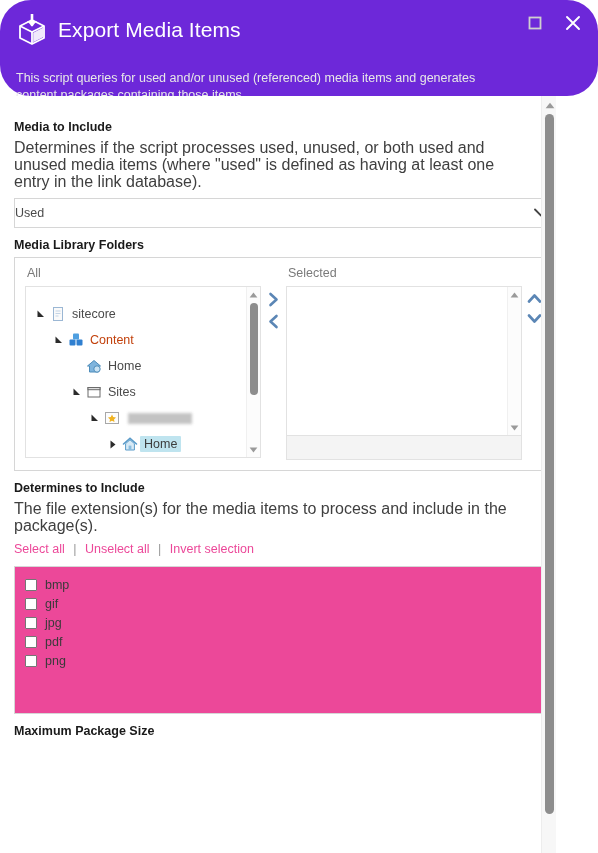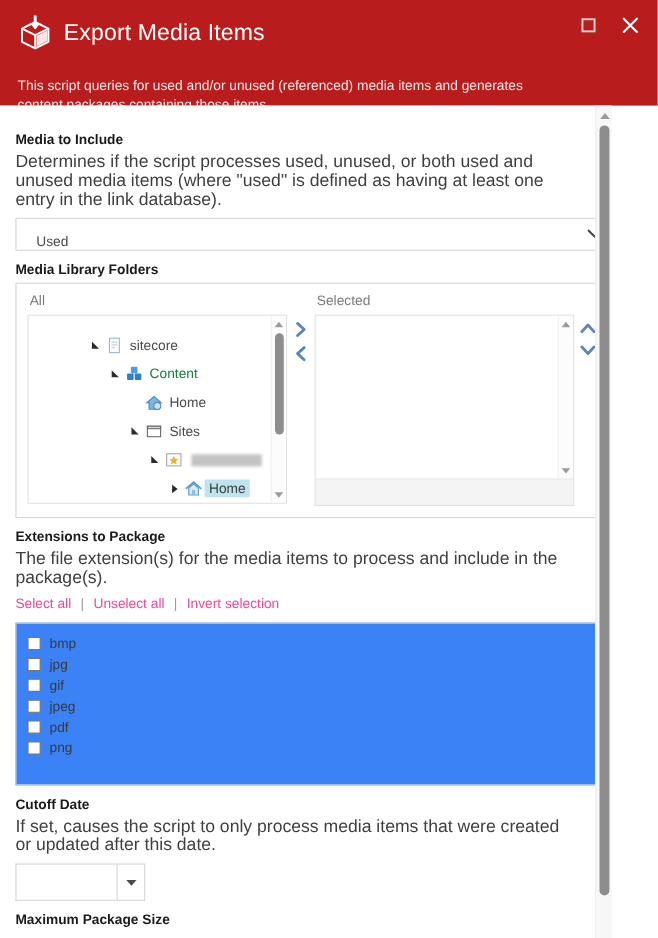--- a/index.html
+++ b/index.html
@@ -8,23 +8,24 @@
     width: 598px; height: 853px;
     background: #ffffff;
     font-family: "Liberation Sans", sans-serif;
     overflow: hidden;
   }
 
   
   #titlebar {
     position: relative;
     width: 598px; height: 96px;
-    background: #b91c1c;
+    background: #6d28d9;
     color: #ffffff;
     padding: 12px 16px 0 16px;
+    border-radius: 31px;
   }
   #title-row { display: flex; align-items: center; height: 36px; }
   #app-icon { width: 32px; height: 32px; flex: none; margin-right: 10px; }
   #title-text {
     font-size: 21px; font-weight: 400; letter-spacing: .1px;
     color: #ffffff; white-space: nowrap;
   }
   #win-buttons {
     position: absolute; top: 12px; right: 14px;
     display: flex; align-items: center; gap: 16px;
@@ -76,21 +77,21 @@
   }
   .f-desc {
     font-size: 16px; color: #3f3f3f; line-height: 17px;
     margin-bottom: 8px; max-width: 556px;
   }
 
   
   .sel-box {
     position: relative; width: 544px; height: 30px;
     border: 1px solid #d6d6d6; background: #fff;
-    display: flex; align-items: flex-end; padding: 0 18px;
+    display: flex; align-items: center; padding: 0 0;
     font-size: 12.5px; color: #4a4a4a; cursor: pointer;
   }
   .sel-caret {
     position: absolute; right: 9px; top: 50%; transform: translateY(-50%);
   }
 
   
   .dual {
     width: 544px; border: 1px solid #d6d6d6; background: #fff;
     padding: 8px 10px 10px 10px; display: flex; gap: 0;
@@ -99,21 +100,21 @@
   .dual-col-mid   { width: 26px; display:flex; flex-direction:column;
                     align-items:center; padding-top: 26px; gap: 7px; }
   .dual-col-right { width: 245px; }
   .dual-col-far   { width: 26px; display:flex; flex-direction:column;
                     align-items:center; padding-top: 26px; gap: 7px; }
   .dual-head {
     font-size: 12.5px; color: #7a7a7a; height: 20px; padding-left: 2px;
   }
   .listbox {
     position: relative; height: 172px; border: 1px solid #e2e2e2;
-    background: #fff; overflow: hidden; padding-left: 46px;
+    background: #fff; overflow: hidden;
   }
   .listbox.sel-pane { height: 150px; }
   .sel-footer {
     height: 24px; border: 1px solid #e2e2e2; border-top: none;
     background: #f4f4f4;
   }
   .lb-scroll {
     position: absolute; top: 0; right: 0; bottom: 0; width: 14px;
     background: #fcfcfc; border-left: 1px solid #f0f0f0;
   }
@@ -131,38 +132,38 @@
   
   .tree { padding: 14px 0 0 0; }
   .tnode {
     display: flex; align-items: center; height: 26px;
     font-size: 12.5px; color: #4a4a4a; white-space: nowrap;
   }
   .tnode .twist { width: 14px; flex: none; display:flex; align-items:center; justify-content:center; }
   .tnode .ticon { width: 20px; flex: none; display:flex; align-items:center; justify-content:center; }
   .tnode .tlabel { padding: 1px 4px; border-radius: 1px; }
   .tnode.selected .tlabel { background: #bfe4ef; color: #3c3c3c; }
-  .tnode.green .tlabel { color: #15803d; }
+  .tnode.green .tlabel { color: #c2410c; }
   .redact {
     display:inline-block; width: 64px; height: 11px;
     background: #b9b9b9; filter: blur(1.6px); opacity:.85;
     margin-left: 2px; vertical-align: middle;
   }
 
   .arrow-btn { cursor: pointer; line-height: 0; }
 
   
   .links { font-size: 12.5px; color: #2b9bd4; margin: 2px 0 10px 0; }
   .links a { color: #ec4899; text-decoration: none; cursor: pointer; }
   .links .sep { color: #9a9a9a; padding: 0 5px; }
 
   
   .cb-box {
     width: 544px; height: 148px; border: 1px solid #d6d6d6;
-    background: #3b82f6; padding: 8px 10px; overflow: hidden;
+    background: #ec4899; padding: 8px 10px; overflow: hidden;
   }
   .cb-row { display: flex; align-items: center; height: 19px; cursor: pointer; }
   .cb {
     width: 12px; height: 12px; border: 1px solid #767676; background: #fff;
     flex: none; margin-right: 8px; border-radius: 1px;
   }
   .cb-label { font-size: 12.5px; color: #3a3a3a; }
 
   
   .date-wrap { display: flex; width: 118px; }
@@ -382,69 +383,53 @@
           <span class="arrow-btn">
             <svg width="15" height="13" viewBox="0 0 15 13">
               <path d="M2 3.5 L7.5 9.5 L13 3.5" fill="none" stroke="#5b86b5" stroke-width="2.6" stroke-linecap="round" stroke-linejoin="round"></path>
             </svg>
           </span>
         </div>
       </div>
     </div>
 
     <div class="field">
-      <div class="f-label">Extensions to Package</div>
+      <div class="f-label">Determines to Include</div>
       <div class="f-desc">The file extension(s) for the media items to process and include in the package(s).</div>
       <div class="links">
         <a>Select all</a>
         <span class="sep">|</span>
         <a>Unselect all</a>
         <span class="sep">|</span>
         <a>Invert selection</a>
       </div>
       <div class="cb-box" id="cbbox">
           <div class="cb-row">
             <span class="cb"></span>
             <span class="cb-label">bmp</span>
           </div>
           <div class="cb-row">
             <span class="cb"></span>
-            <span class="cb-label">jpg</span>
+            <span class="cb-label">gif</span>
           </div>
           <div class="cb-row">
             <span class="cb"></span>
-            <span class="cb-label">gif</span>
-          </div>
-          <div class="cb-row">
-            <span class="cb"></span>
-            <span class="cb-label">jpeg</span>
+            <span class="cb-label">jpg</span>
           </div>
           <div class="cb-row">
             <span class="cb"></span>
             <span class="cb-label">pdf</span>
           </div>
           <div class="cb-row">
             <span class="cb"></span>
             <span class="cb-label">png</span>
           </div>
         </div>
     </div>
 
-    <div class="field">
-      <div class="f-label">Cutoff Date</div>
-      <div class="f-desc">If set, causes the script to only process media items that were created or updated after this date.</div>
-      <div class="date-wrap">
-        <input class="date-input" type="text" value="" style="">
-        <span class="date-btn">
-          <svg width="11" height="7" viewBox="0 0 11 7">
-              <path d="M0.8 1 L10.2 1 L5.5 6.2 Z" fill="#4a4a4a"></path>
-            </svg>
-        </span>
-      </div>
-    </div>
 
     <div class="field">
       <div class="f-label">Maximum Package Size</div>
     </div>
 
   </div>
 
   <div id="vscroll">
     <div class="sb-arrow up">
       <svg width="10" height="7" viewBox="0 0 10 7">

